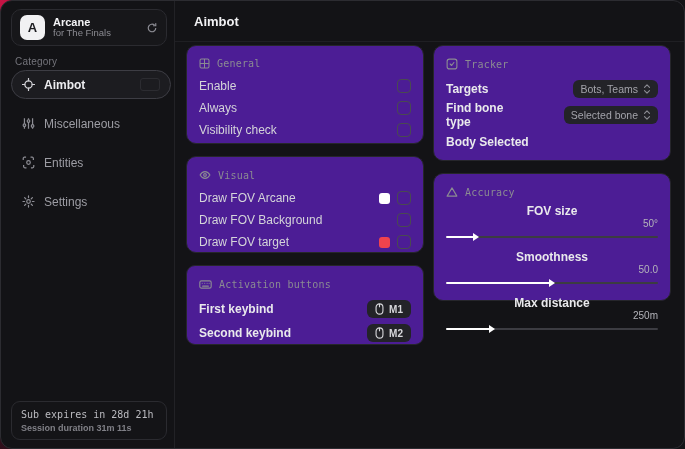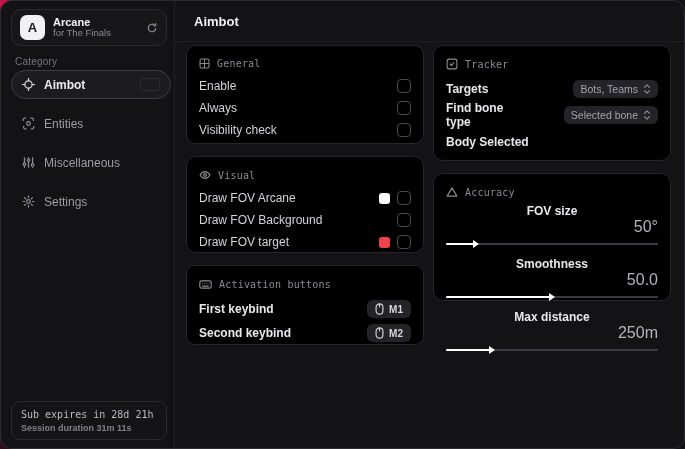--- a/index.html
+++ b/index.html
@@ -60,21 +60,21 @@
   
   .main{position:absolute;left:174px;top:0;right:0;bottom:0;}
   .main-header{
     height:40px;border-bottom:1px solid #1f1f23;display:flex;align-items:center;padding-left:19px;
   }
   .page-title{font-size:13px;font-weight:800;color:#f2f2f4;}
   .col{position:absolute;width:238px;display:flex;flex-direction:column;}
   .col-left{left:11px;top:44px;}
   .col-right{left:258px;top:44px;}
   .card{
-    background:#000000;border:1px solid #26262b;border-radius:10px;
+    background:#4c1d95;border:1px solid #26262b;border-radius:10px;
     box-sizing:border-box;padding:10px 12px 4px;margin-bottom:12px;
   }
   .card-header{
     display:flex;align-items:center;gap:7px;color:#8b8b92;
     font-family:"DejaVu Sans Mono",monospace;font-size:10px;letter-spacing:.2px;
     margin:2px 0 6px;
   }
   .row{display:flex;align-items:center;min-height:22px;gap:48px;}
   .row-label{font-size:12px;color:#d4d4d9;}
   .row-label.strong{color:#e9e9ec;font-weight:700;}
@@ -88,21 +88,21 @@
   
   .chip{
     background:#232328;border-radius:6px;padding:3px 7px;display:flex;align-items:center;gap:5px;
     color:#a3a3aa;font-size:10.5px;white-space:nowrap;
   }
   .chip.key{color:#d8d8dc;font-weight:700;font-size:10px;padding:3px 8px;}
   .chip .chev{color:#8b8b92;display:flex;align-items:center;}
   
   .slider-row{margin:4px 0 9px;}
   .slider-head{display:flex;align-items:center;flex-direction:column;}
-  .slider-value{margin-left:auto;font-size:16px;color:#b4b4ba;}
+  .slider-value{margin-left:auto;font-size:10px;color:#b4b4ba;}
   .slider-track{
     position:relative;height:8px;margin-top:4px;
   }
   .slider-track::before{
     content:"";position:absolute;left:0;right:0;top:3px;height:2px;background:#3c3c42;border-radius:1px;
   }
   .slider-fill{position:absolute;left:0;top:3px;height:2px;background:#ffffff;border-radius:1px;}
   .slider-thumb{
     position:absolute;top:0;width:0;height:0;margin-left:-2px;
     border-top:4px solid transparent;border-bottom:4px solid transparent;border-left:6px solid #ffffff;
@@ -141,36 +141,36 @@
             <circle cx="8" cy="8" r="4.5"></circle>
               <path d="M8 0.5v3M8 12.5v3M0.5 8h3M12.5 8h3" stroke-linecap="round"></path>
           </svg>
         </span>
         <span>Aimbot</span>
         <span class="ghost-badge"></span>
       </div>
       <div class="nav-item spaced">
         <span class="nav-icon">
           <svg width="13" height="13" viewBox="0 0 16 16" fill="none" stroke="currentColor" stroke-width="1.5">
-            <path d="M1.5 5v-2a1.5 1.5 0 0 1 1.5-1.5h2M10.5 1.5h2A1.5 1.5 0 0 1 14 3v2M14.5 11v2a1.5 1.5 0 0 1-1.5 1.5h-2M5.5 14.5h-2A1.5 1.5 0 0 1 2 13v-2"></path>
-            <circle cx="8" cy="8" r="2.2"></circle>
-          </svg>
-        </span>
-        <span>Entities</span>
-      </div>
-      <div class="nav-item spaced">
-        <span class="nav-icon">
-          <svg width="13" height="13" viewBox="0 0 16 16" fill="none" stroke="currentColor" stroke-width="1.5">
             <path d="M3 1.5v13M8 1.5v13M13 1.5v13"></path>
             <circle cx="3" cy="10" r="1.6" fill="#131316"></circle>
               <circle cx="8" cy="5" r="1.6" fill="#131316"></circle>
               <circle cx="13" cy="11" r="1.6" fill="#131316"></circle>
           </svg>
         </span>
         <span>Miscellaneous</span>
+      </div>
+      <div class="nav-item spaced">
+        <span class="nav-icon">
+          <svg width="13" height="13" viewBox="0 0 16 16" fill="none" stroke="currentColor" stroke-width="1.5">
+            <path d="M1.5 5v-2a1.5 1.5 0 0 1 1.5-1.5h2M10.5 1.5h2A1.5 1.5 0 0 1 14 3v2M14.5 11v2a1.5 1.5 0 0 1-1.5 1.5h-2M5.5 14.5h-2A1.5 1.5 0 0 1 2 13v-2"></path>
+            <circle cx="8" cy="8" r="2.2"></circle>
+          </svg>
+        </span>
+        <span>Entities</span>
       </div>
       <div class="nav-item spaced">
         <span class="nav-icon">
           <svg width="13" height="13" viewBox="0 0 16 16" fill="none" stroke="currentColor" stroke-width="1.5">
             <circle cx="8" cy="8" r="2.2"></circle>
             <path d="M8 1.2v2M8 12.8v2M1.2 8h2M12.8 8h2M3.2 3.2l1.4 1.4M11.4 11.4l1.4 1.4M12.8 3.2l-1.4 1.4M4.6 11.4l-1.4 1.4" stroke-linecap="round"></path>
           </svg>
         </span>
         <span>Settings</span>
       </div>

